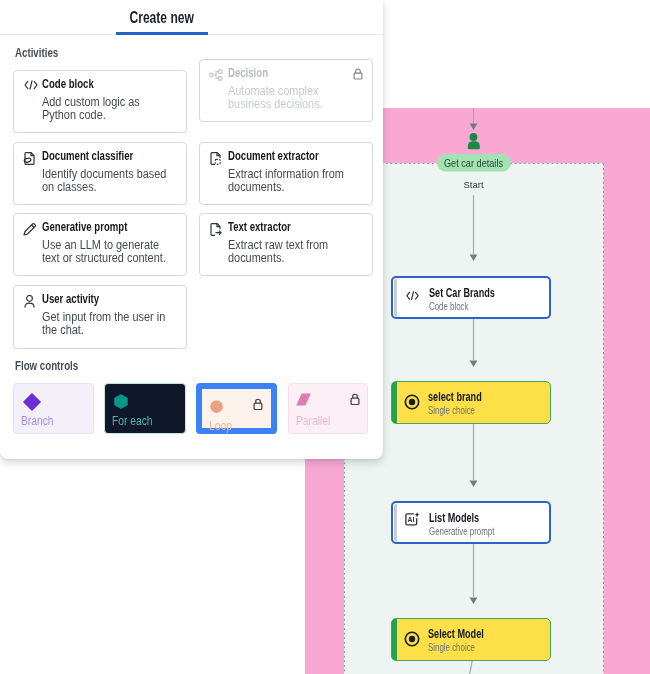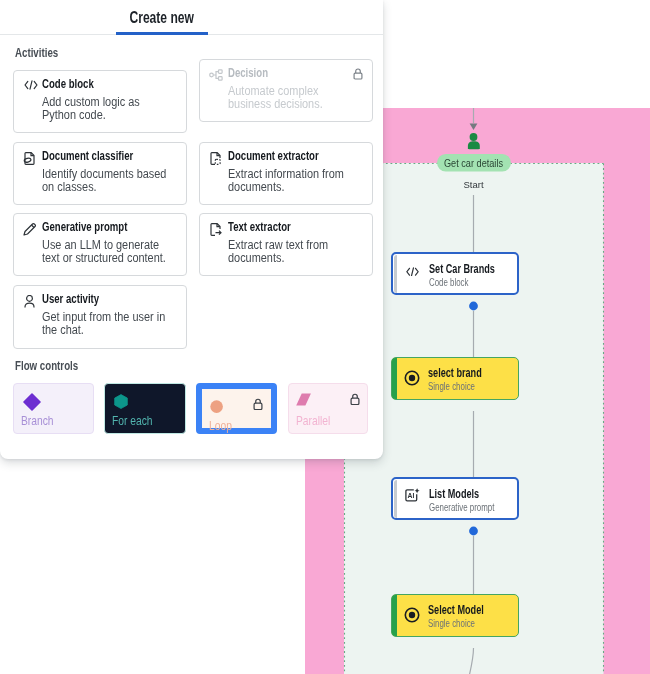--- a/index.html
+++ b/index.html
@@ -4,21 +4,21 @@
 <style>
   * { margin:0; padding:0; box-sizing:border-box; }
   html,body { width:650px; height:674px; background:#ffffff; font-family:"Liberation Sans", sans-serif; overflow:hidden; }
   body { will-change:transform; transform:translateZ(0); }
   .abs { position:absolute; }
 
   
   #canvas { left:305px; top:108px; width:345px; height:571px; background:#f9a8d4;text-decoration:underline; }
 
   
-  .node { position:absolute; left:391px; width:128px; height:43px; border-radius:5px; display:flex; align-items:center; }
+  .node { position:absolute; left:391px; width:160px; height:43px; border-radius:5px; display:flex; align-items:center;margin-top:24px; }
   .node.blue { background:#ffffff; border:2px solid #2c63c8; }
   .node.green { background:#fde047; border:1px solid #46a562; }
   .bar { position:absolute; left:0; top:0; bottom:0; width:4px; border-radius:3px 0 0 3px; }
   .blue .bar { background:#c7ccd1; width:3px; left:0.5px; top:0.5px; bottom:0.5px; }
   .green .bar { background:#27a14b; width:5px; }
   .nicon { position:absolute; left:11px; top:9px; width:17px; height:17px; display:flex; align-items:center; justify-content:center; }
   .ntext { position:absolute; left:36px; top:9px; }
   .ntext { transform-origin:0 0; }
   .ntitle { font-size:12px; font-weight:bold; color:#15191e; line-height:13px; white-space:nowrap; transform:scaleX(0.76); transform-origin:0 0; }
   .nsub { font-size:10px; color:#6b7177; line-height:11.5px; margin-top:1px; white-space:nowrap; transform:scaleX(0.79); transform-origin:0 0; }

